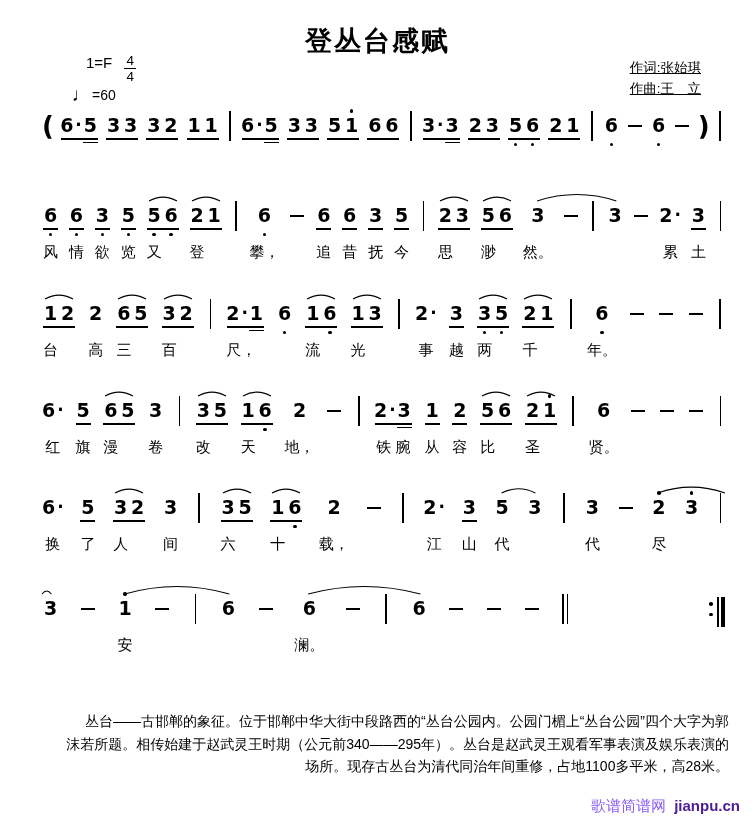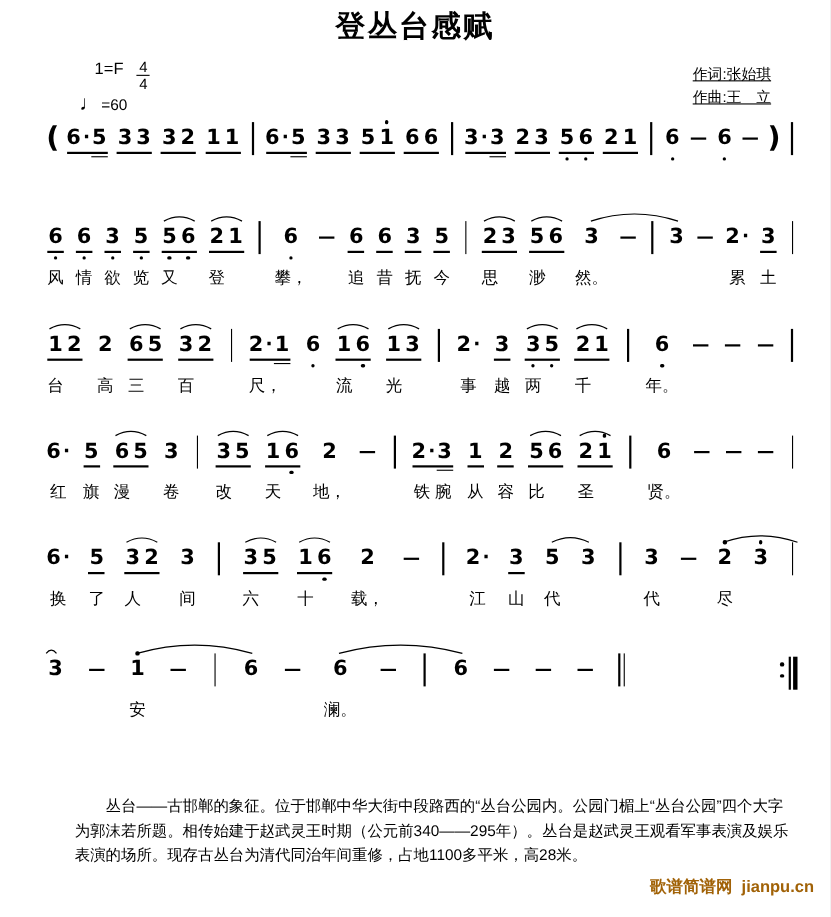--- a/index.html
+++ b/index.html
@@ -1,18 +1,18 @@
 <!DOCTYPE html>
 <html><head>
 <meta charset="utf-8">
 <style>
   html,body{margin:0;padding:0;background:#e8e8e8;}
   #page{position:relative;width:755px;height:834px;background:#ffffff;margin:0 auto;overflow:hidden;
         font-family:"Liberation Sans","DejaVu Sans",sans-serif;color:#000;}
-  .title{position:absolute;top:6px;left:0;width:100%;text-align:center;margin:0;
+  .title{position:absolute;top:23px;left:0;width:100%;text-align:center;margin:0;
          font-size:27px;font-weight:bold;letter-spacing:2px;}
   .meta{position:absolute;top:54px;left:72px;font-size:15px;}
   .meta-row1{display:flex;align-items:flex-start;margin-left:14px;}
   .fraction{display:inline-flex;flex-direction:column;align-items:center;margin-left:12px;
             font-size:13.5px;line-height:13px;}
   .fracbar{width:12px;height:1.3px;background:#000;margin:1px 0;}
   .meta-row2{margin-top:3px;display:flex;align-items:center;font-size:14px;}
   .notehead{font-size:19px;margin-right:1px;line-height:18px;}
   .credits{position:absolute;top:57px;right:54px;font-size:13.5px;line-height:21px;text-decoration:underline;}
   .score{position:absolute;left:0;top:0;width:100%;height:100%;}
@@ -34,22 +34,22 @@
   .bline{width:1.8px;height:30px;background:#000;margin-top:3px;}
   .nr.dbl{gap:3px;}
   .nr.rep{width:auto;align-items:flex-start;gap:2.5px;padding-top:3px;}
   .repdots{display:flex;flex-direction:column;justify-content:center;gap:7px;height:30px;margin-right:2px;}
   .nr.d{align-items:flex-start;justify-content:center;width:18px;}
   .dashline{margin-top:17px;width:14px;height:2.3px;background:#000;}
   .nr.p span{font-size:26px;line-height:36px;font-weight:bold;font-family:"DejaVu Sans",sans-serif;}
   .lr{display:flex;margin-top:5px;min-height:20px;width:100%;}
   .lyr{flex:1;text-align:center;font-size:15px;white-space:nowrap;}
   svg.arcs{position:absolute;top:-13px;left:0;overflow:visible;pointer-events:none;}
-  .footnote{position:absolute;top:710px;left:57px;right:26px;margin:11px;
-            font-size:14px;line-height:22.5px;text-indent:2em;}
+  .footnote{position:absolute;top:710px;left:57px;right:26px;margin:0;
+            font-size:14px;line-height:22.5px;text-indent:2em;text-align:right;}
   .watermark{position:absolute;top:797px;right:15px;font-size:15px;}
   .watermark span{margin-left:4px;}
   .wm-url{font-weight:bold;}
 </style>
 </head>
 <body>
 
 <div id="page">
 
   <h1 class="title">登丛台感赋</h1>
@@ -1507,17 +1507,17 @@
           <path d="M0,16 Q4.675000000000001,10.065 9.350000000000001,16" fill="none" stroke="#000" stroke-width="1.1"></path>
           <path d="M82.65,16 Q135,1 187.35,16" fill="none" stroke="#000" stroke-width="1.1"></path>
           <path d="M266.15,16 Q322.25,1 378.35,16" fill="none" stroke="#000" stroke-width="1.1"></path>
         </svg>
       </div>
     </div>
 
   <p class="footnote">丛台——古邯郸的象征。位于邯郸中华大街中段路西的“丛台公园内。公园门楣上“丛台公园”四个大字为郭沫若所题。相传始建于赵武灵王时期（公元前340——295年）。丛台是赵武灵王观看军事表演及娱乐表演的场所。现存古丛台为清代同治年间重修，占地1100多平米，高28米。</p>
 
   <div class="watermark">
-    <span style="color: #a16207; font-weight: bold;">歌谱简谱网</span>
-    <span class="wm-url" style="color: #a16207;">jianpu.cn</span>
+    <span style="color: #8b5cf6;">歌谱简谱网</span>
+    <span class="wm-url" style="color: #4c1d95;">jianpu.cn</span>
   </div>
 
 </div>
 
 </body></html>

